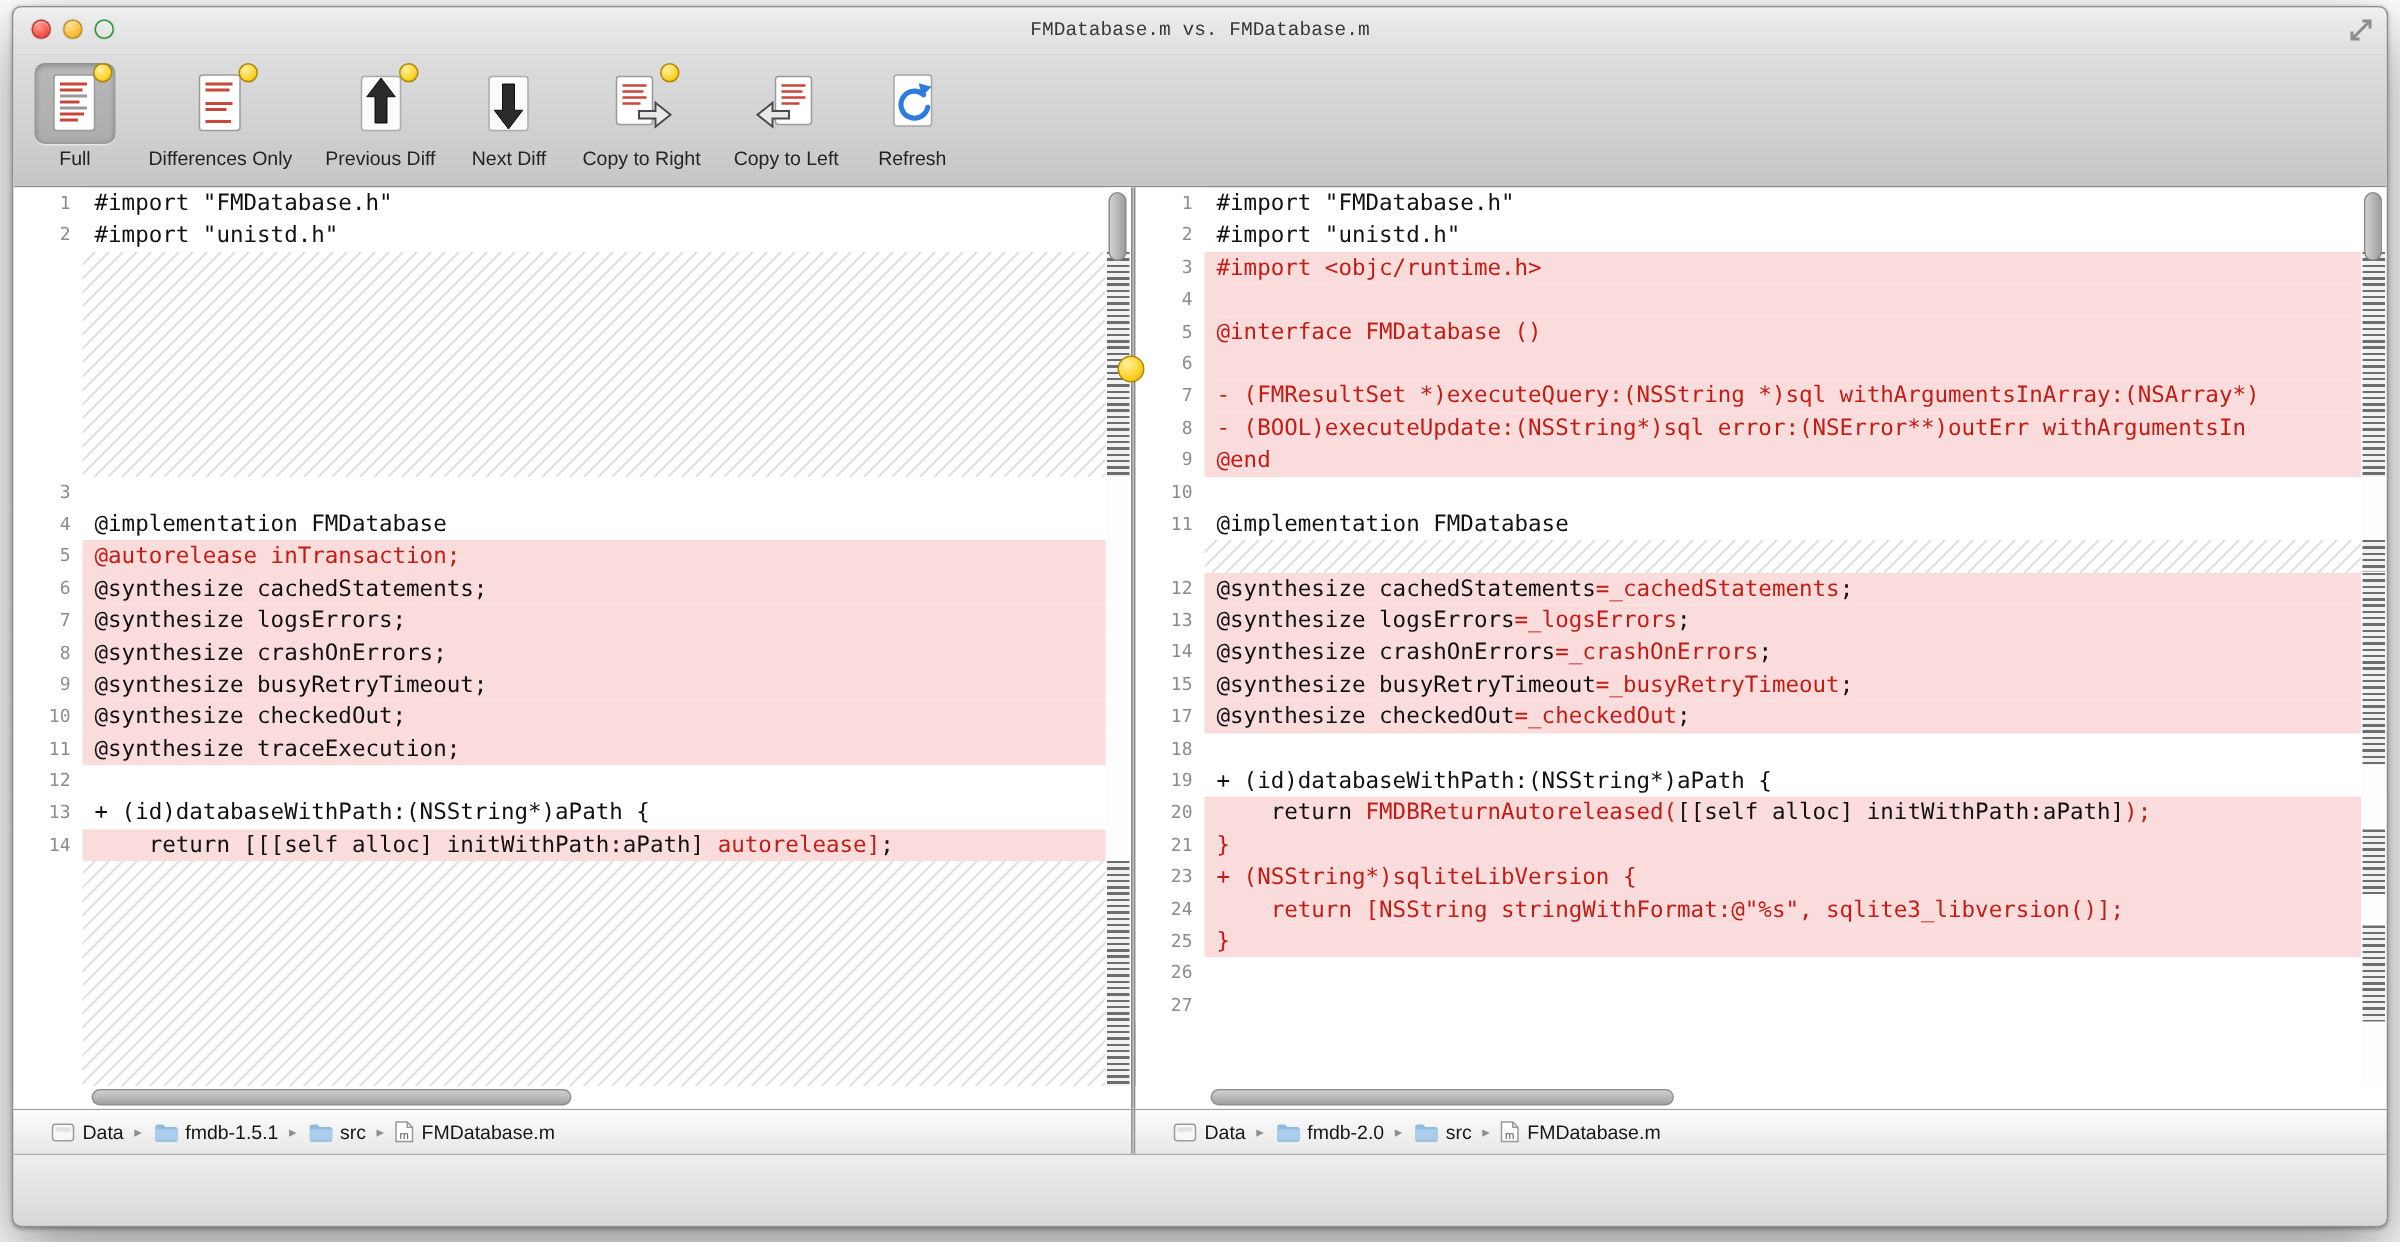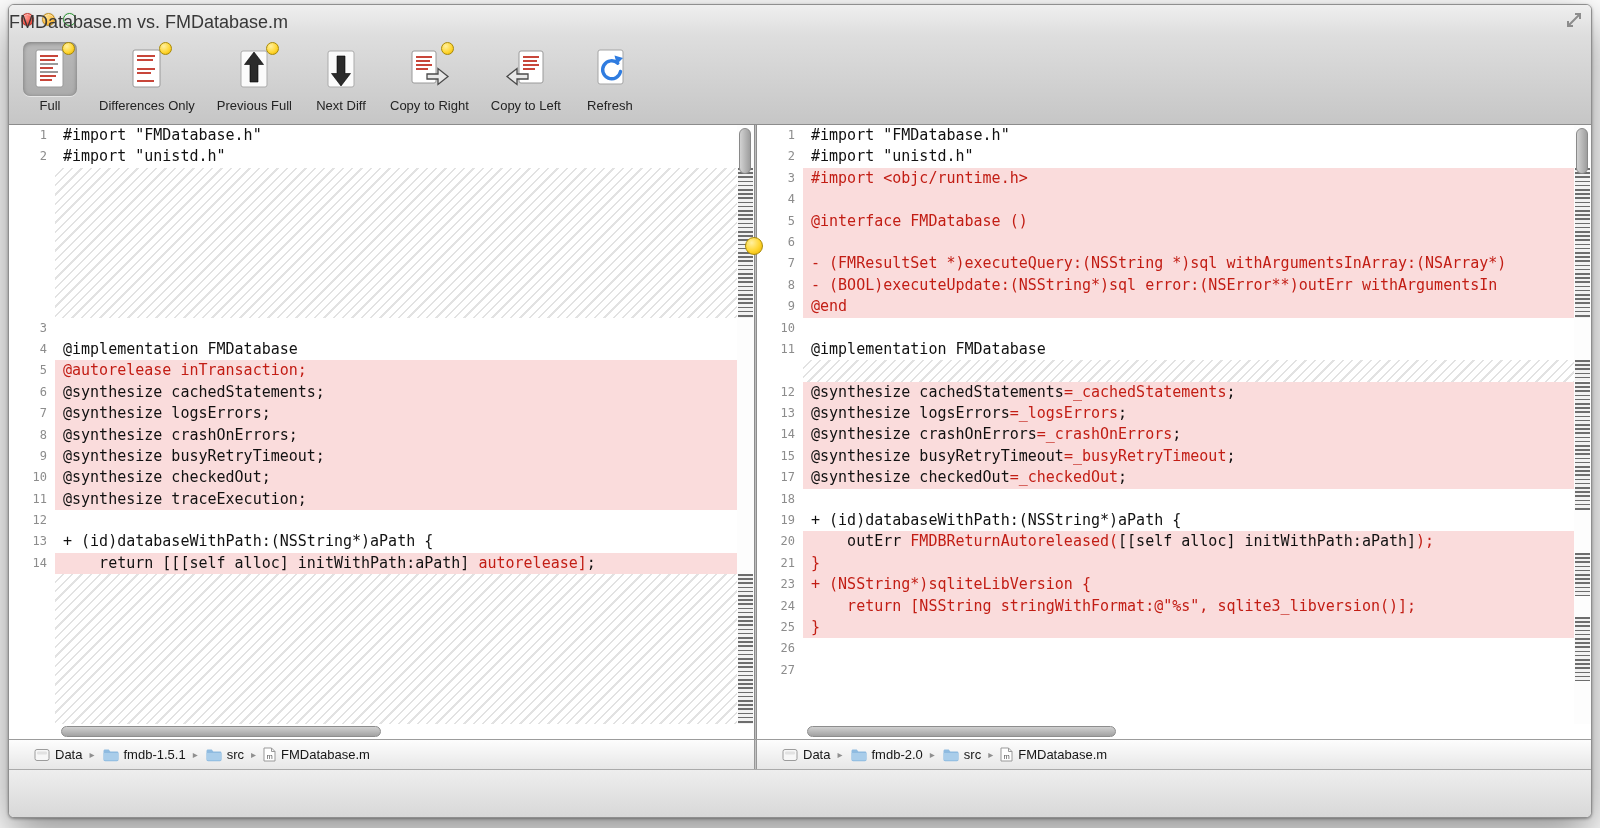--- a/index.html
+++ b/index.html
@@ -13,21 +13,21 @@
   .window{position:absolute;left:8px;top:4px;width:1584px;height:814px;border-radius:6px;
     background:#fff;border:1px solid #8f8f8f;overflow:hidden;display:flex;flex-direction:column;
     box-shadow:0 16px 45px rgba(0,0,0,.45), 0 1px 3px rgba(0,0,0,.35);}
   
   .titlebar{height:30px;background:linear-gradient(#efefef,#dedede);position:relative;flex:0 0 auto;}
   .tl-group{position:absolute;left:12px;top:8px;display:flex;gap:8px;}
   .tl{width:13px;height:13px;border-radius:50%;box-shadow:inset 0 1px 1px rgba(255,255,255,.55), 0 0 1px rgba(0,0,0,.4);}
   .tl.close{background:radial-gradient(circle at 35% 30%, #ff9d94, #f2564a 60%, #d6392e);border:1px solid #c4372d;}
   .tl.min{background:radial-gradient(circle at 35% 30%, #ffe08a, #fdbc40 60%, #dd9b20);border:1px solid #c2911f;}
   .tl.zoom{background:radial-gradient(circle at 35% 30%, #8ee88a, #34c749 60%, #1fa12f;);border:1px solid #27972f;}
-  .wtitle{position:absolute;left:0;right:0;top:7px;text-align:left;font-size:18px;color:#383838;}
+  .wtitle{position:absolute;left:0;right:0;top:7px;text-align:center;font-size:13px;color:#383838;font-family:Liberation Mono, monospace;}
   .resize{position:absolute;right:9px;top:7px;opacity:.75;}
   
   .toolbar{height:90px;background:linear-gradient(#dedede,#c6c6c6);border-bottom:1px solid #8c8c8c;
     display:flex;align-items:center;padding:0 0 5px 14px;gap:22px;flex:0 0 auto;}
   .tb-btn{display:flex;flex-direction:column;align-items:center;gap:2px;}
   .icon-wrap{position:relative;width:54px;height:54px;display:flex;align-items:center;justify-content:center;border-radius:7px;}
   .tb-btn.selected .icon-wrap{background:rgba(0,0,0,.16);box-shadow:inset 0 1px 4px rgba(0,0,0,.35), 0 1px 0 rgba(255,255,255,.5);}
   .badge{position:absolute;top:0;right:2px;width:13px;height:13px;border-radius:50%;
     background:radial-gradient(circle at 35% 30%, #fff0a0, #ffd52e 60%, #e3ad00);border:1px solid #a98a07;}
   .tb-label{font-size:13px;color:#242424;white-space:nowrap;}
@@ -125,21 +125,21 @@
       <div class="tb-label">Differences Only</div>
     </div>
     <div class="tb-btn">
       <div class="icon-wrap">
         <svg viewBox="0 0 44 44" width="44" height="44">
             <rect x="9" y="4" width="26" height="36" rx="2" fill="#fbfbfb" stroke="#ababab"></rect>
             <path d="M22 5 L31.5 17.5 h-5.5 V35 h-8 V17.5 h-5.5 Z" fill="#2b2b2b" stroke="#000" stroke-width="0.6"></path>
           </svg>
         <span class="badge"></span>
       </div>
-      <div class="tb-label">Previous Full</div>
+      <div class="tb-label">Previous Diff</div>
     </div>
     <div class="tb-btn">
       <div class="icon-wrap">
         <svg viewBox="0 0 44 44" width="44" height="44">
             <rect x="9" y="4" width="26" height="36" rx="2" fill="#fbfbfb" stroke="#ababab"></rect>
             <path d="M22 39 L31.5 26.5 h-5.5 V9 h-8 v17.5 h-5.5 Z" fill="#2b2b2b" stroke="#000" stroke-width="0.6"></path>
           </svg>
       </div>
       <div class="tb-label">Next Diff</div>
     </div>
@@ -339,21 +339,21 @@
           <div class="row white">
             <div class="gutter">18</div>
             <div class="code"></div>
           </div>
           <div class="row white">
             <div class="gutter">19</div>
             <div class="code"><span class="blk">+ (id)databaseWithPath:(NSString*)aPath {</span></div>
           </div>
           <div class="row pink">
             <div class="gutter">20</div>
-            <div class="code"><span class="blk">    outErr </span><span class="red">FMDBReturnAutoreleased(</span><span class="blk">[[self alloc] initWithPath:aPath]</span><span class="red">);</span></div>
+            <div class="code"><span class="blk">    return </span><span class="red">FMDBReturnAutoreleased(</span><span class="blk">[[self alloc] initWithPath:aPath]</span><span class="red">);</span></div>
           </div>
           <div class="row pink">
             <div class="gutter">21</div>
             <div class="code"><span class="red">}</span></div>
           </div>
           <div class="row pink">
             <div class="gutter">23</div>
             <div class="code"><span class="red">+ (NSString*)sqliteLibVersion {</span></div>
           </div>
           <div class="row pink">

